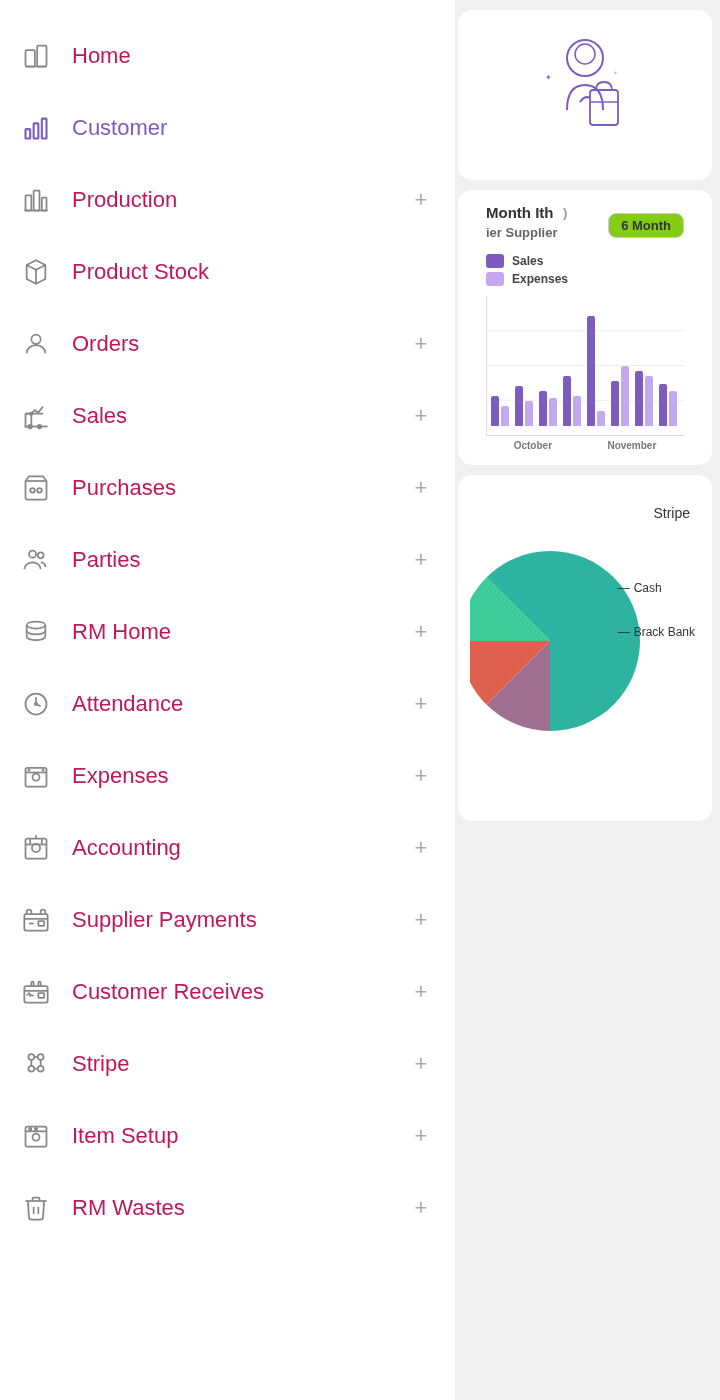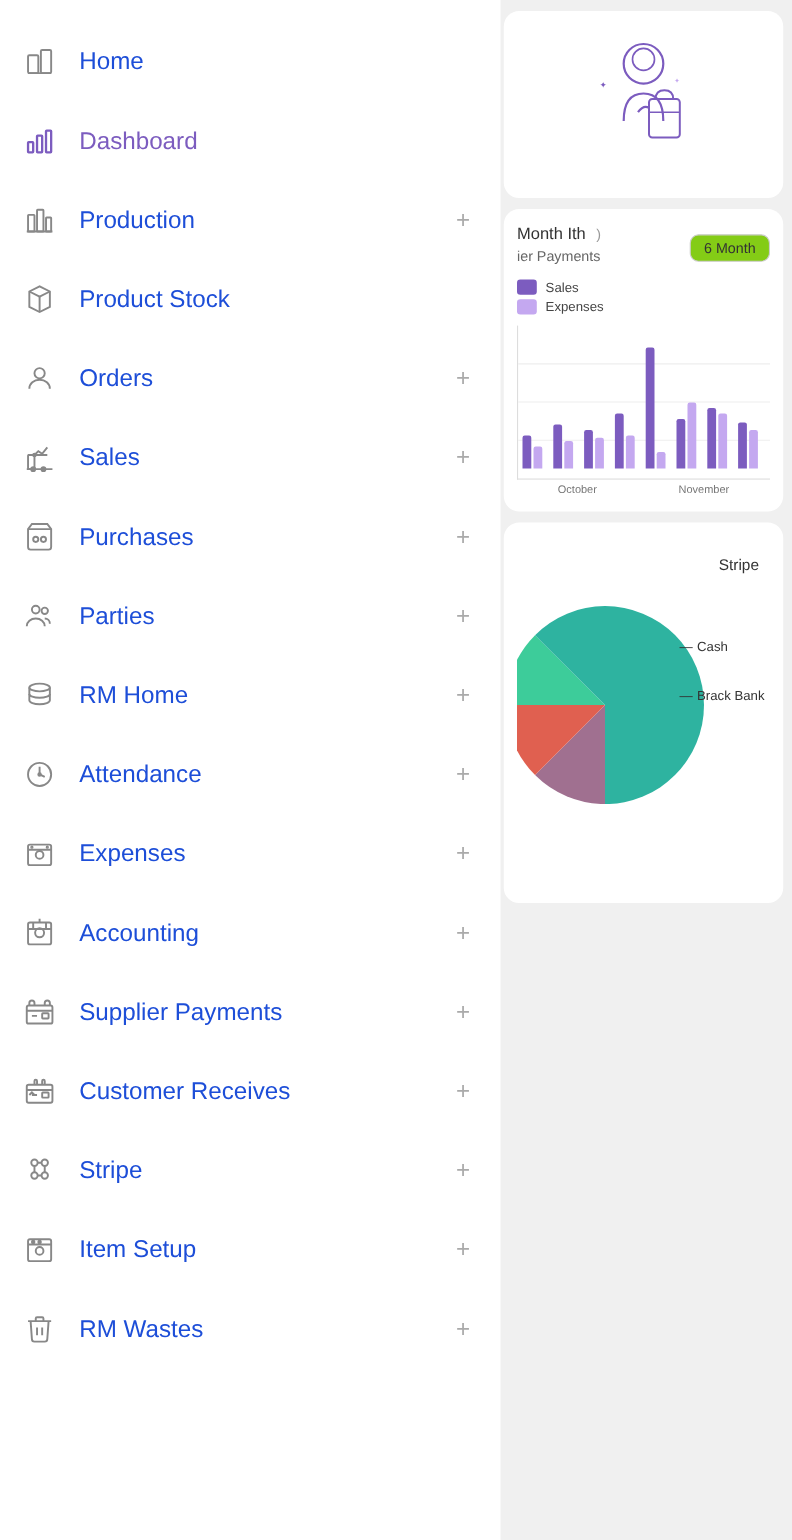--- a/index.html
+++ b/index.html
@@ -42,21 +42,21 @@
       color: #888;
     }
 
     .sidebar-icon svg {
       width: 28px;
       height: 28px;
     }
 
     .sidebar-label {
       font-size: 22px;
-      color: #1d4ed8;
+      color: #be185d;
       font-weight: 400;
       flex: 1;
     }
 
     .sidebar-item.active .sidebar-label {
       color: #7c5cbf;
       font-weight: 500;
     }
 
     .sidebar-item.active .sidebar-icon svg {
@@ -95,21 +95,22 @@
     .card-person {
       height: 170px;
       display: flex;
       align-items: center;
       justify-content: center;
       background: #fff;
     }
 
     
     .card-chart {
-      padding: 14px 12px;
+      padding: 14px 28px;
+      font-weight: bold;
     }
 
     .chart-header {
       display: flex;
       align-items: center;
       justify-content: space-between;
       margin-bottom: 8px;
     }
 
     .chart-subtitle {
@@ -240,21 +241,21 @@
   </div>
 
   <div class="sidebar-item active">
     <div class="sidebar-icon">
       <svg viewBox="0 0 24 24" fill="none" stroke="#7c5cbf" stroke-width="1.8">
         <rect x="3" y="13" width="4" height="8" rx="0.5"></rect>
         <rect x="10" y="8" width="4" height="13" rx="0.5"></rect>
         <rect x="17" y="4" width="4" height="17" rx="0.5"></rect>
       </svg>
     </div>
-    <span class="sidebar-label">Dashboard</span>
+    <span class="sidebar-label">Customer</span>
   </div>
 
   <div class="sidebar-item">
     <div class="sidebar-icon">
       <svg viewBox="0 0 24 24" fill="none" stroke="#888" stroke-width="1.5">
         <rect x="3" y="8" width="5" height="13" rx="0.5"></rect>
         <rect x="10" y="4" width="5" height="17" rx="0.5"></rect>
         <rect x="17" y="10" width="4" height="11" rx="0.5"></rect>
         <line x1="2" y1="21" x2="22" y2="21"></line>
       </svg>
@@ -478,21 +479,21 @@
     </svg>
   </div>
 
   <div class="card card-chart">
     <div class="chart-header">
       <div>
         <div class="month-label-row">
           <span class="month-label-text">Month Ith</span>
           <span style="color:#999; font-size:13px;">&nbsp;)</span>
         </div>
-        <div class="chart-subtitle">ier Payments</div>
+        <div class="chart-subtitle">ier Supplier</div>
       </div>
       <div class="period-badge">6 Month</div>
     </div>
 
     <div class="legend">
       <div class="legend-item">
         <div class="legend-color bar-sales"></div>
         <span>Sales</span>
       </div>
       <div class="legend-item">

